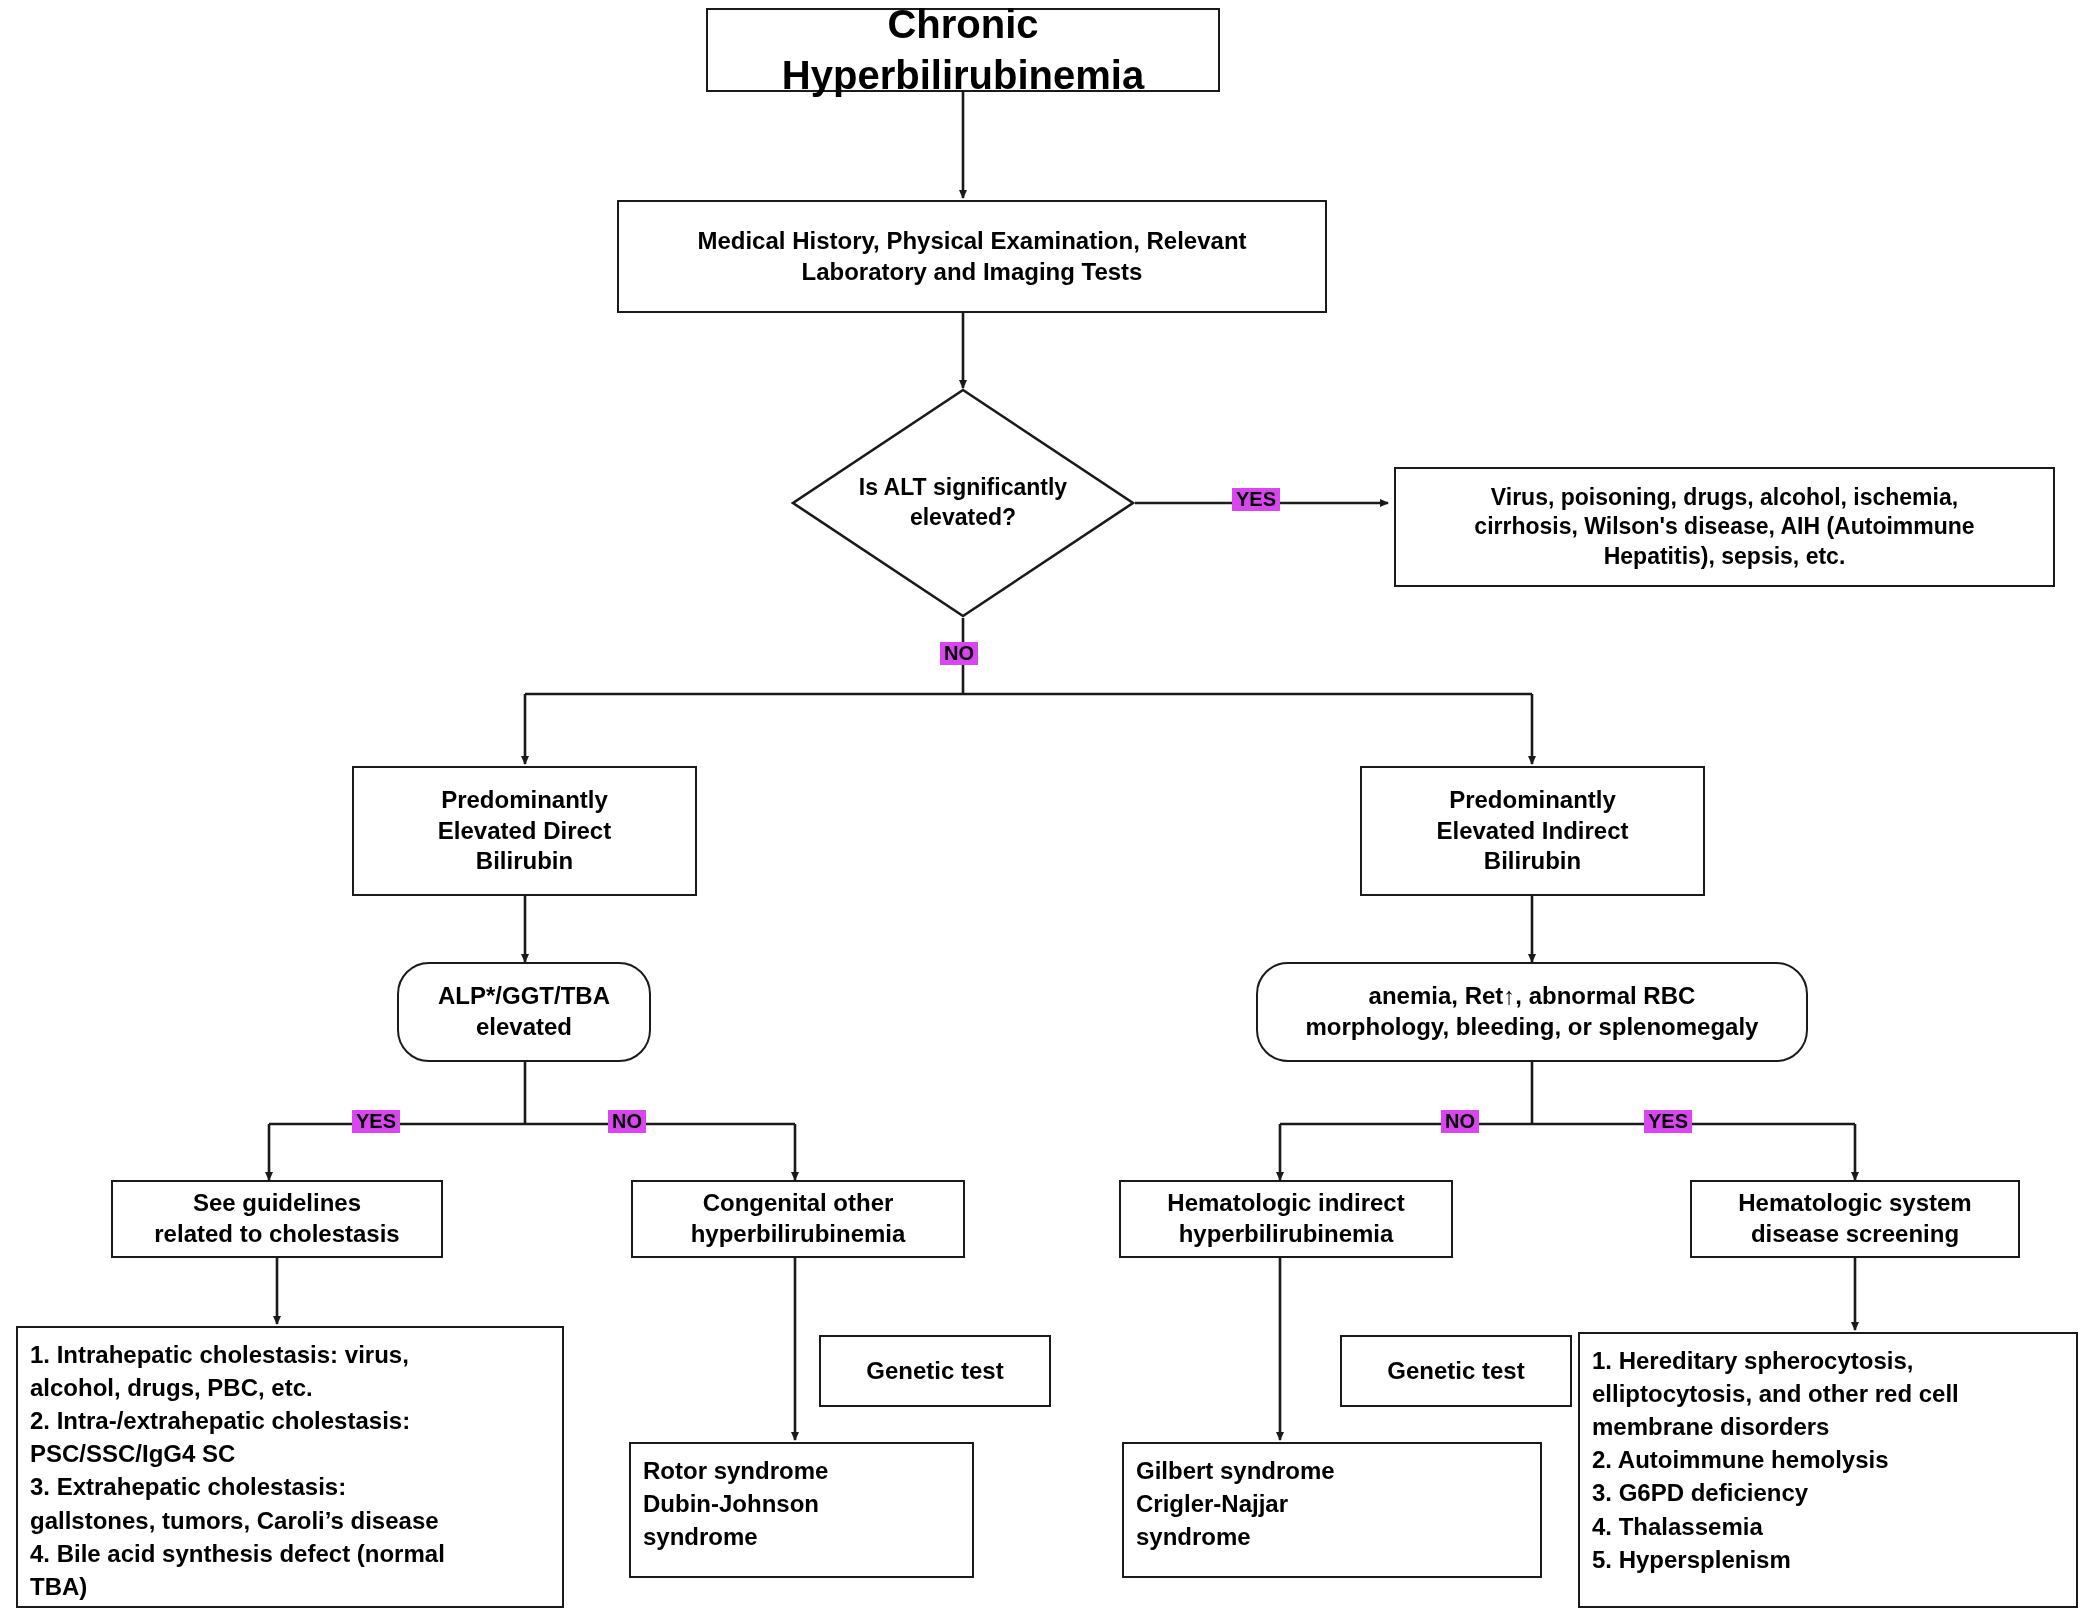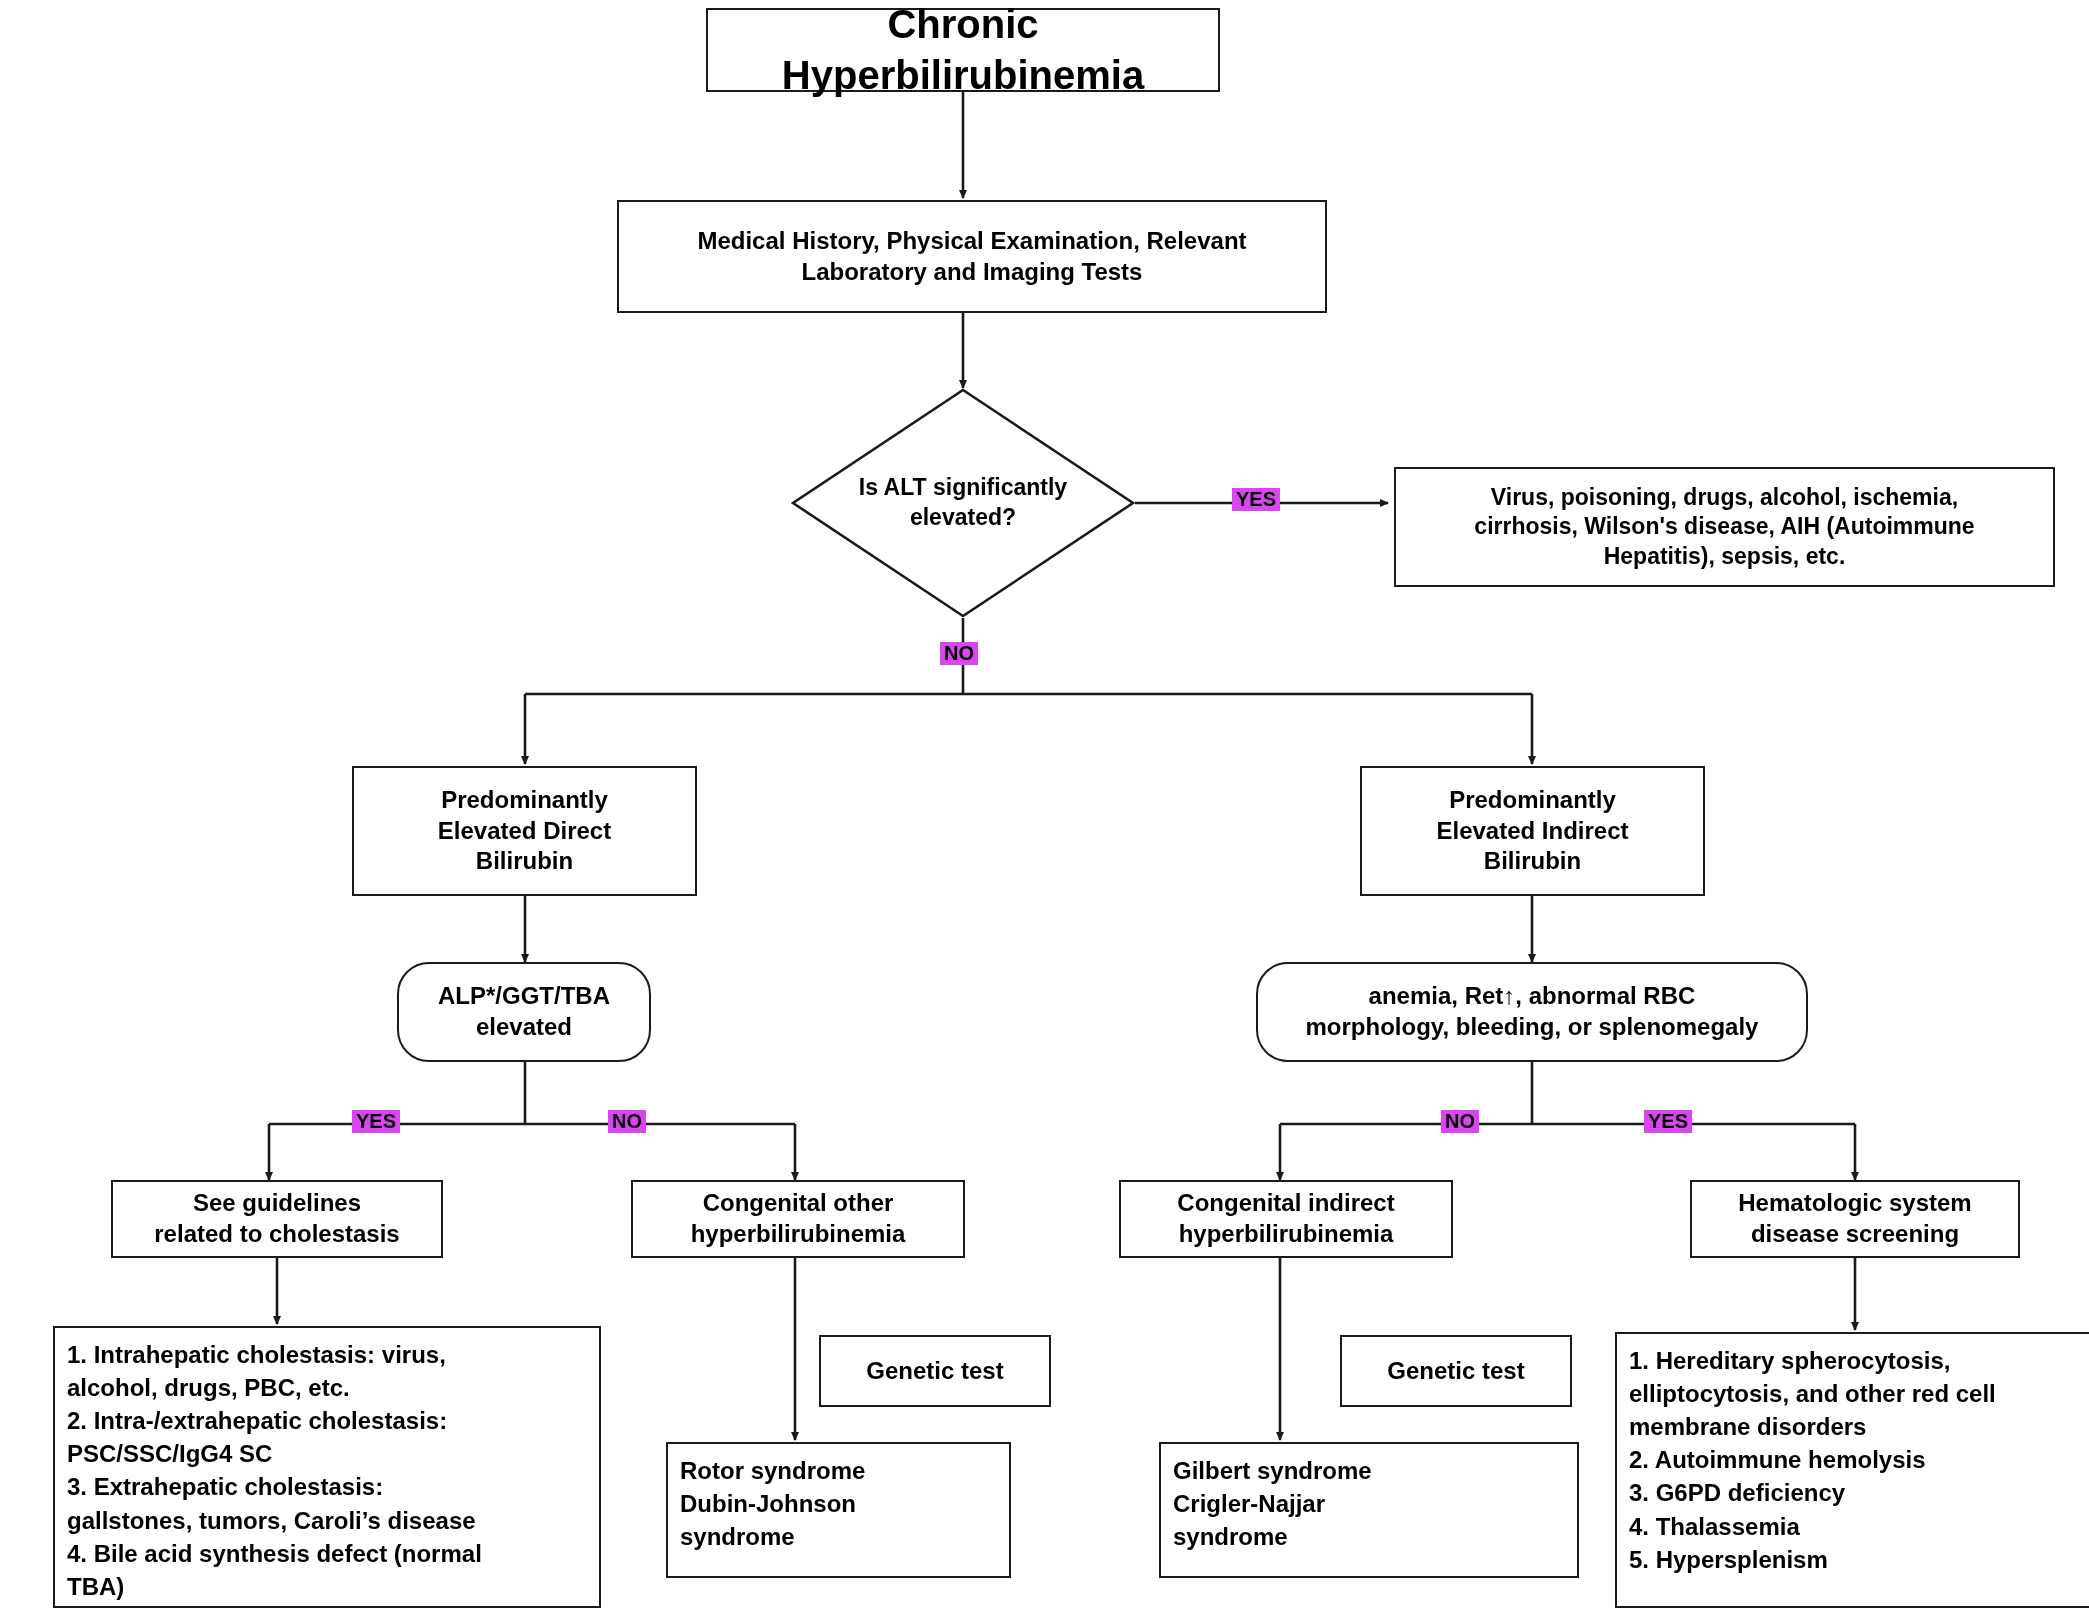--- a/index.html
+++ b/index.html
@@ -29,21 +29,20 @@
     line-height: 1.28;
     padding: 4px 10px;
     white-space: pre-line;
   }
   .node.left {
     text-align: left;
     justify-content: flex-start;
     align-items: flex-start;
     padding: 10px 12px;
     line-height: 1.38;
-    margin-left: 37px;
   }
   .rounded {
     border-radius: 32px;
   }
   .title {
     font-size: 40px;
   }
   .f23 { font-size: 23px; }
   .f24 { font-size: 24px; }
   .diamond-wrap {
@@ -172,21 +171,21 @@
   <div class="lbl" style="left:608px; top:1110px;">NO</div>
   <div class="lbl" style="left:1441px; top:1110px;">NO</div>
   <div class="lbl" style="left:1644px; top:1110px;">YES</div>
 
   <div class="node f24" style="left:111px; top:1180px; width:332px; height:78px;">See guidelines
 related to cholestasis</div>
 
   <div class="node f24" style="left:631px; top:1180px; width:334px; height:78px;">Congenital other
 hyperbilirubinemia</div>
 
-  <div class="node f24" style="left:1119px; top:1180px; width:334px; height:78px;">Congenital indirect
+  <div class="node f24" style="left:1119px; top:1180px; width:334px; height:78px;">Hematologic indirect
 hyperbilirubinemia</div>
 
   <div class="node f24" style="left:1690px; top:1180px; width:330px; height:78px;">Hematologic system
 disease screening</div>
 
   <div class="node left f24" style="left:16px; top:1326px; width:548px; height:282px;">1. Intrahepatic cholestasis: virus,
 alcohol, drugs, PBC, etc.
 2. Intra-/extrahepatic cholestasis:
 PSC/SSC/IgG4 SC
 3. Extrahepatic cholestasis:

